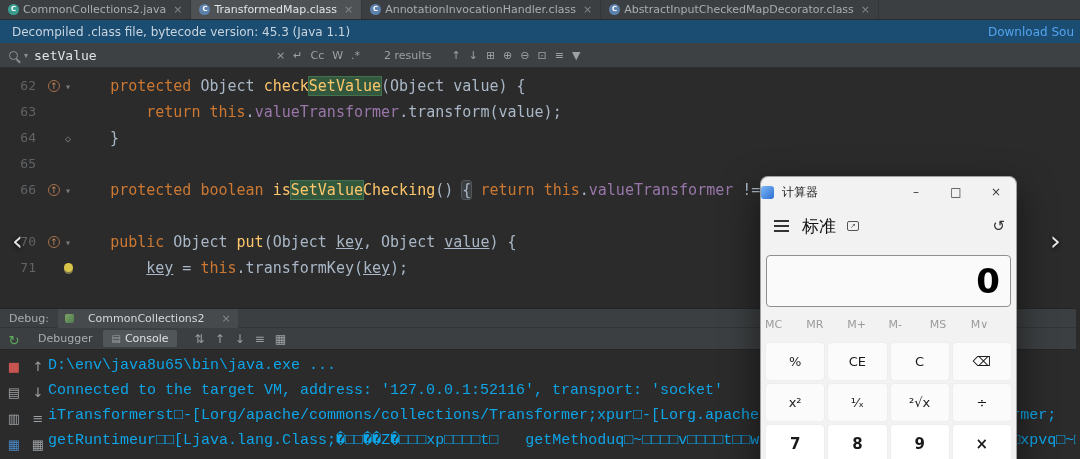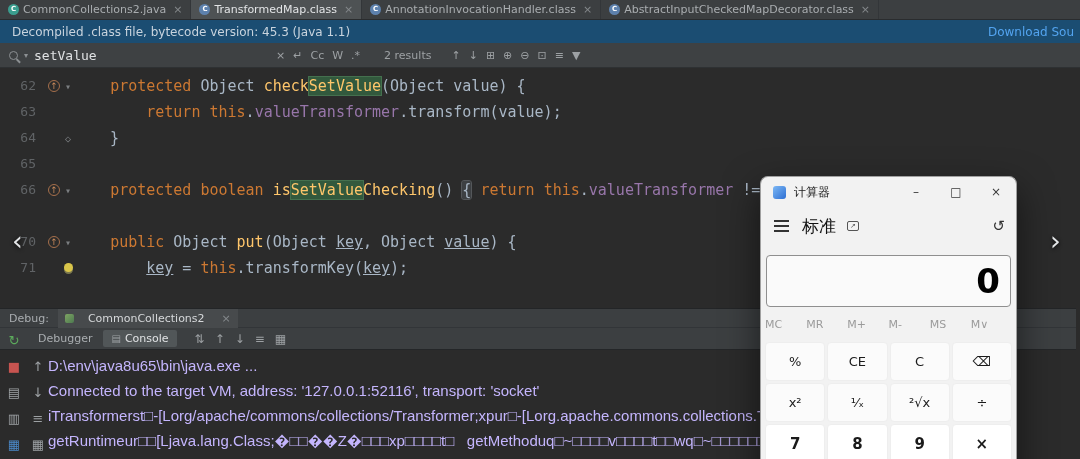--- a/index.html
+++ b/index.html
@@ -46,27 +46,27 @@
   
   #debugpanel{position:absolute;left:0;top:308px;width:1076px;height:151px;background:#2b2b2b}
   #dbg-header{height:19px;background:#3c3f41;border-top:1px solid #232527;display:flex;align-items:center;padding:0 9px;gap:9px;font-size:11px;color:#a9adb0}
   #dbg-session{display:flex;align-items:center;gap:14px;background:#474a4c;height:19px;padding:0 7px;color:#d6d8da}
   .cfgicon{width:9px;height:9px;border-radius:2px;background:linear-gradient(135deg,#7fa563,#4d7a50)}
   #dbg-toolbar{height:23px;background:#3c3f41;border-top:1px solid #323538;border-bottom:1px solid #242628;display:flex;align-items:center;padding-left:30px;gap:3px;font-size:11px}
   .vtab{display:flex;align-items:center;gap:4px;padding:2px 8px;color:#a9adb0}
   .vtab.sel{background:#515658;border-radius:2px;color:#e0e2e4}
   .vtabicon{font-size:10px;color:#9da1a4}
   .dicon{color:#9da1a4;font-size:12px;padding:0 5px}
-  #console{padding:3px 0 0 48px;font-family:Liberation Sans, sans-serif;font-size:15px;line-height:25px;color:#c4b5fd;white-space:pre;overflow:hidden;height:108px}
+  #console{padding:3px 0 0 48px;font-family:Liberation Mono, monospace;font-size:15px;line-height:25px;color:#0ea5e9;white-space:pre;overflow:hidden;height:108px}
   .stripicon{position:absolute;font-size:13px;width:18px;text-align:center;color:#9da1a4;z-index:5}
   .stripicon.green{color:#5caa5c}.stripicon.red{color:#c75450}.stripicon.blue{color:#4a88c7}
 
   
   #calc{position:absolute;left:760px;top:176px;width:257px;height:300px;background:#f2f2f2;border:1px solid #a0a0a0;border-bottom:none;border-radius:8px 8px 0 0;box-shadow:0 14px 36px rgba(0,0,0,.55);z-index:40;color:#1a1a1a;overflow:hidden}
-  #calc-titlebar{height:30px;display:flex;align-items:center;padding-left:12px;gap:8px}
+  #calc-titlebar{height:30px;display:flex;align-items:center;gap:8px}
   .calcappicon{width:13px;height:13px;border-radius:3px;background:linear-gradient(135deg,#7cb8f5,#2e6fd3);flex:0 0 auto}
   #calc-title{font-size:12px;color:#1a1a1a}
   #calc-wincontrols{margin-left:auto;display:flex;height:100%}
   .wbtn{width:40px;display:flex;align-items:center;justify-content:center;font-size:12px;color:#3a3a3a}
   #calc-nav{height:38px;display:flex;align-items:center;padding:0 11px;gap:11px}
   .hamb{width:15px;height:2px;background:#333;box-shadow:0 -5px 0 #333,0 5px 0 #333;margin:0 2px;flex:0 0 auto}
   #calc-mode{font-size:17px;font-weight:normal;color:#111}
   .kot{width:12px;height:10px;border:1.5px solid #555;border-radius:2px;font-size:7px;line-height:8px;text-align:center;color:#555}
   #calc-history-icon{margin-left:auto;font-size:15px;color:#333}
   #calc-display{margin:10px 5px 6px;height:52px;background:#fafafa;border:1px solid #8f8f8f;border-radius:4px;display:flex;align-items:center;justify-content:flex-end;padding-right:10px;font-size:34px;font-weight:bold;color:#000}

